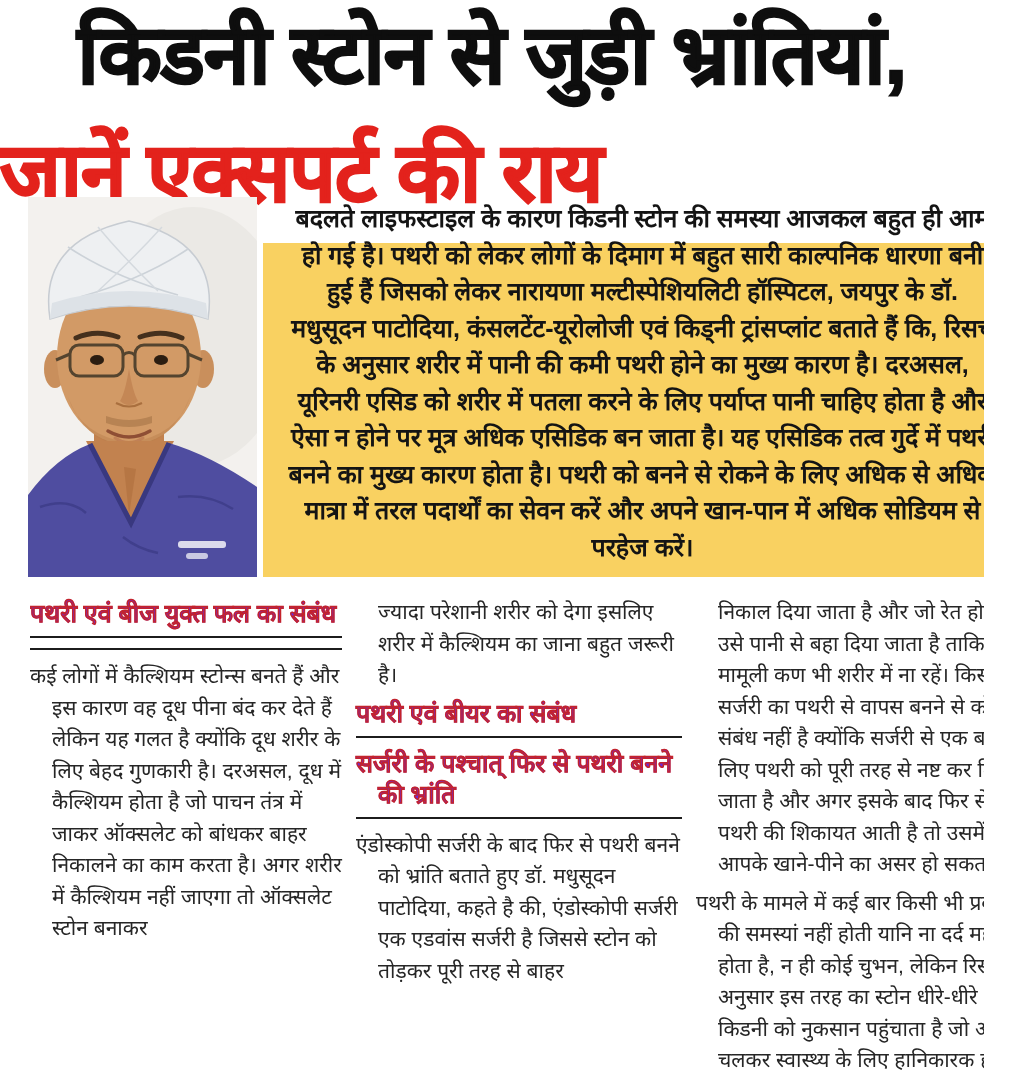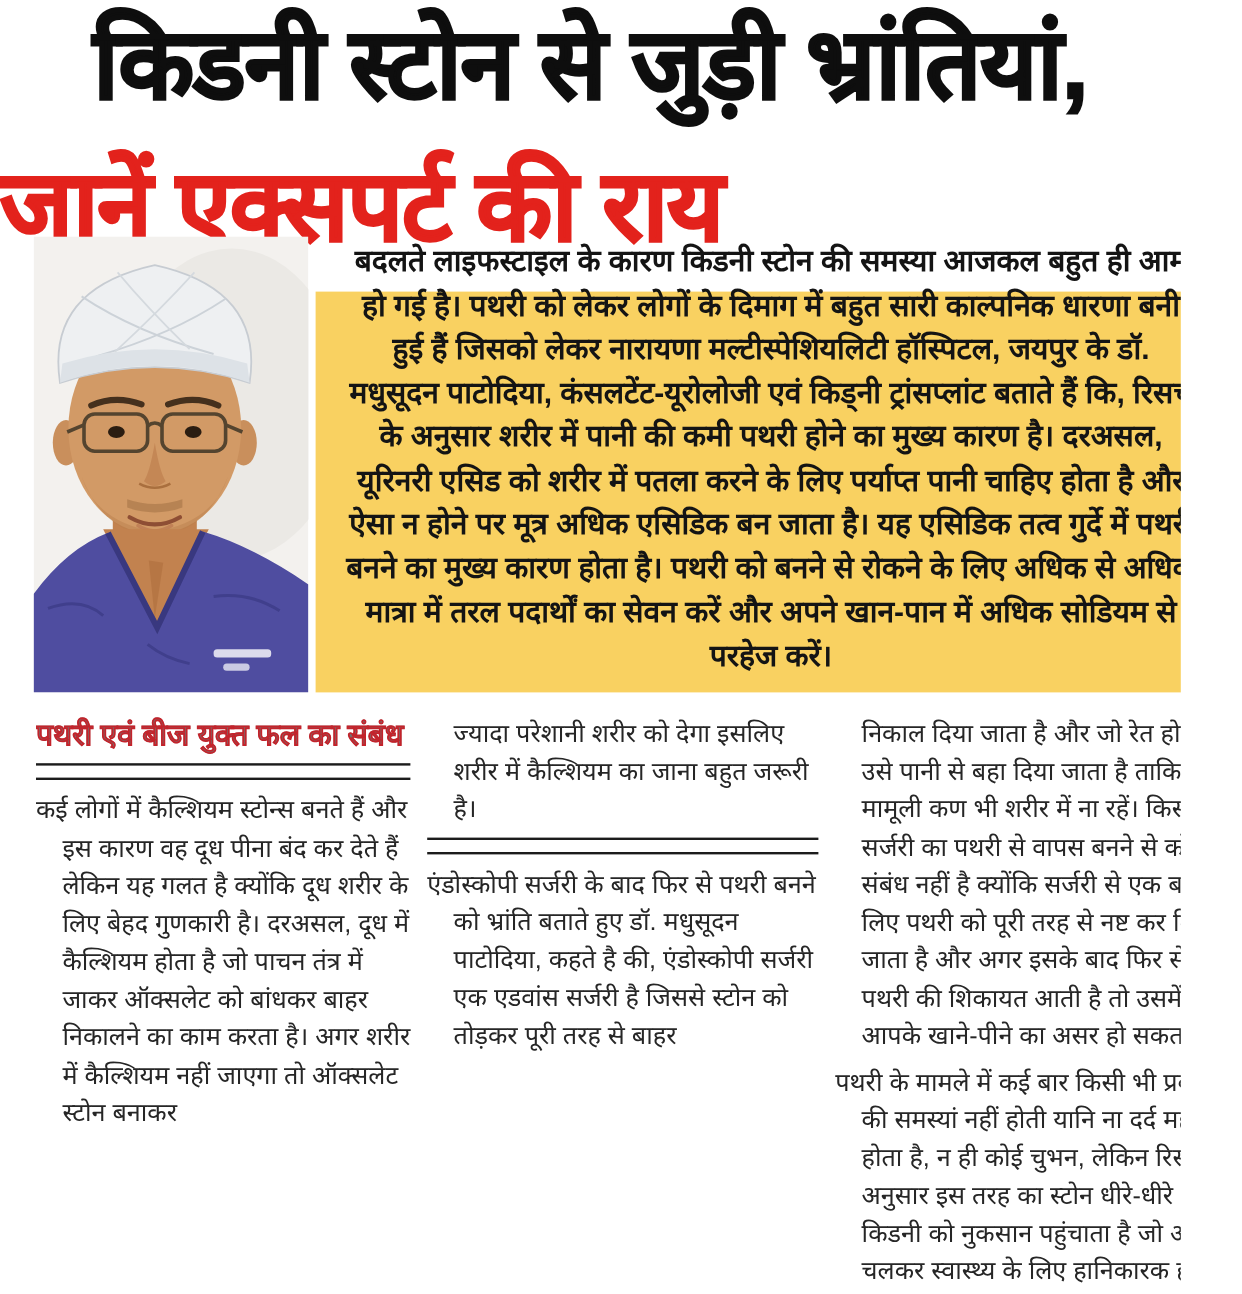--- a/index.html
+++ b/index.html
@@ -57,21 +57,21 @@
   .columns {
     position:absolute; left:30px; top:596px;
     width:1000px; height:482px;
     display:grid;
     grid-template-columns:312px 326px 334px;
     column-gap:14px;
     overflow:hidden;
   }
   .subhead {
     font-size:25px; font-weight:800; line-height:31px;
-    color:#737373;
+    color:#6d28d9;
     -webkit-text-stroke:0.6px #c4232b;
     margin-top:2px;
   }
   .rule {
     border-bottom:2px solid #1c1c1c;
     margin:7px 0 10px 0;
   }
   .para {
     font-size:21px; line-height:31.5px;
     color:#262626;
@@ -152,21 +152,23 @@
 
     <section>
       <h2 class="subhead hang">पथरी एवं बीज युक्त फल का संबंध</h2>
       <div class="rule"></div>
       <div class="rule"></div>
       <p class="para hang">कई लोगों में कैल्शियम स्टोन्स बनते हैं और इस कारण वह दूध पीना बंद कर देते हैं लेकिन यह गलत है क्योंकि दूध शरीर के लिए बेहद गुणकारी है। दरअसल, दूध में कैल्शियम होता है जो पाचन तंत्र में जाकर ऑक्सलेट को बांधकर बाहर निकालने का काम करता है। अगर शरीर में कैल्शियम नहीं जाएगा तो ऑक्सलेट स्टोन बनाकर</p>
     </section>
 
     <section>
       <p class="para cont">ज्यादा परेशानी शरीर को देगा इसलिए शरीर में कैल्शियम का जाना बहुत जरूरी है।</p>
+      <h2 class="subhead hang">पथरी एवं बीयर का संबंध</h2>
       <div class="rule"></div>
+      <h2 class="subhead hang">सर्जरी के पश्चात् फिर से पथरी बनने की भ्रांति</h2>
       <div class="rule"></div>
       <p class="para hang">एंडोस्कोपी सर्जरी के बाद फिर से पथरी बनने को भ्रांति बताते हुए डॉ. मधुसूदन पाटोदिया, कहते है की, एंडोस्कोपी सर्जरी एक एडवांस सर्जरी है जिससे स्टोन को तोड़कर पूरी तरह से बाहर</p>
     </section>
 
     <section>
       <p class="para cont">निकाल दिया जाता है और जो रेत होती है उसे पानी से बहा दिया जाता है ताकि कोई मामूली कण भी शरीर में ना रहें। किसी भी सर्जरी का पथरी से वापस बनने से कोई संबंध नहीं है क्योंकि सर्जरी से एक बार के लिए पथरी को पूरी तरह से नष्ट कर दिया जाता है और अगर इसके बाद फिर से पथरी की शिकायत आती है तो उसमें आपके खाने-पीने का असर हो सकता है।</p>
       <p class="para hang">पथरी के मामले में कई बार किसी भी प्रकार की समस्यां नहीं होती यानि ना दर्द महसूस होता है, न ही कोई चुभन, लेकिन रिसर्च के अनुसार इस तरह का स्टोन धीरे-धीरे किडनी को नुकसान पहुंचाता है जो आगे चलकर स्वास्थ्य के लिए हानिकारक हो सकता है इसलिए पथरी का पता लगते ही डॉक्टर को दिखा कर उपचार शुरू करवाना अनिवार्य है।</p>
     </section>
 
   </div>

